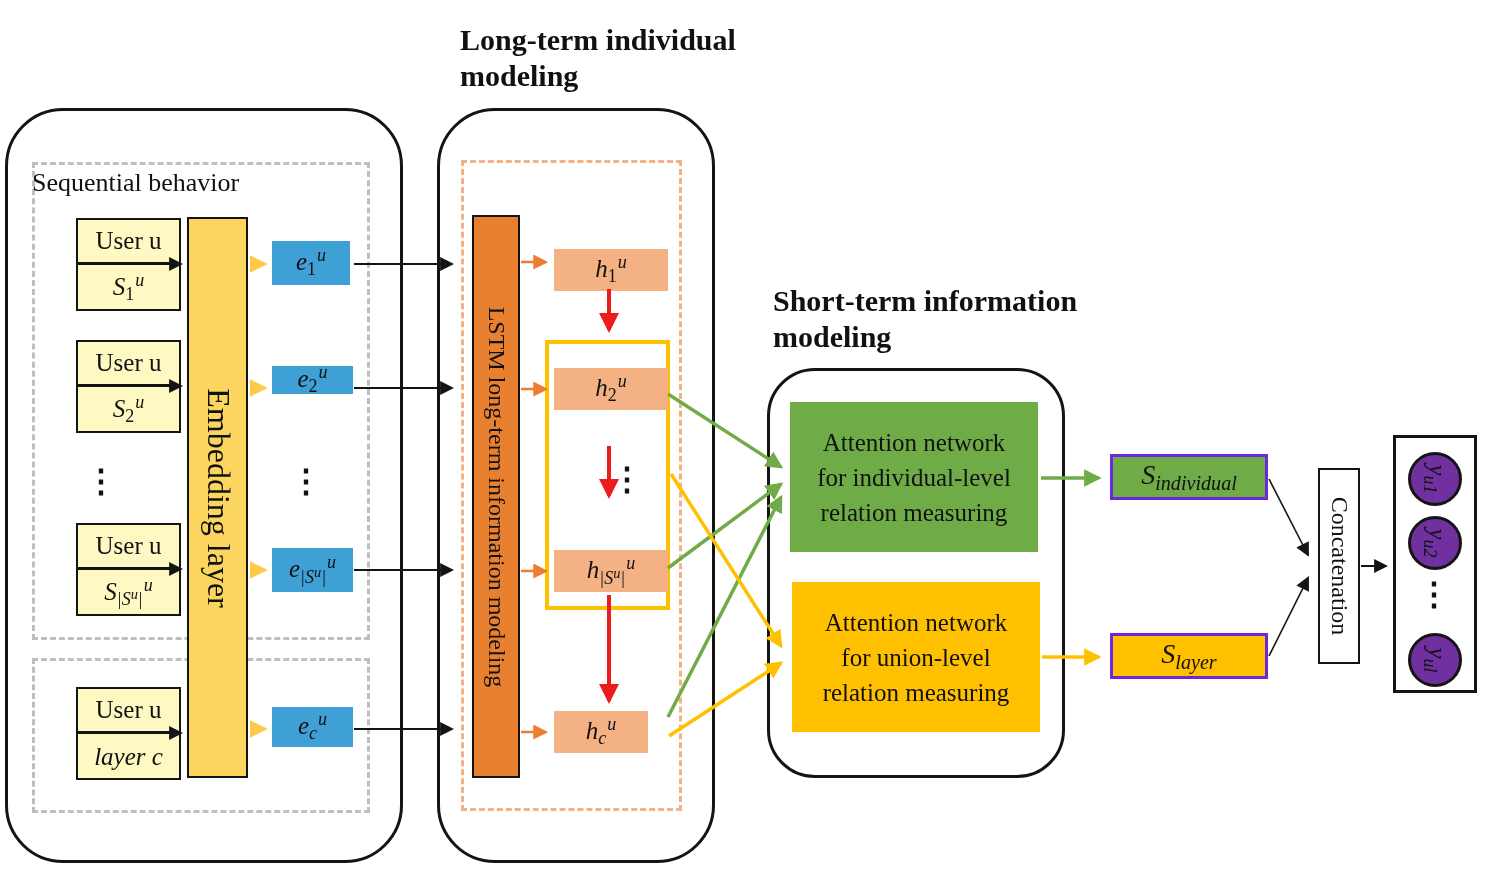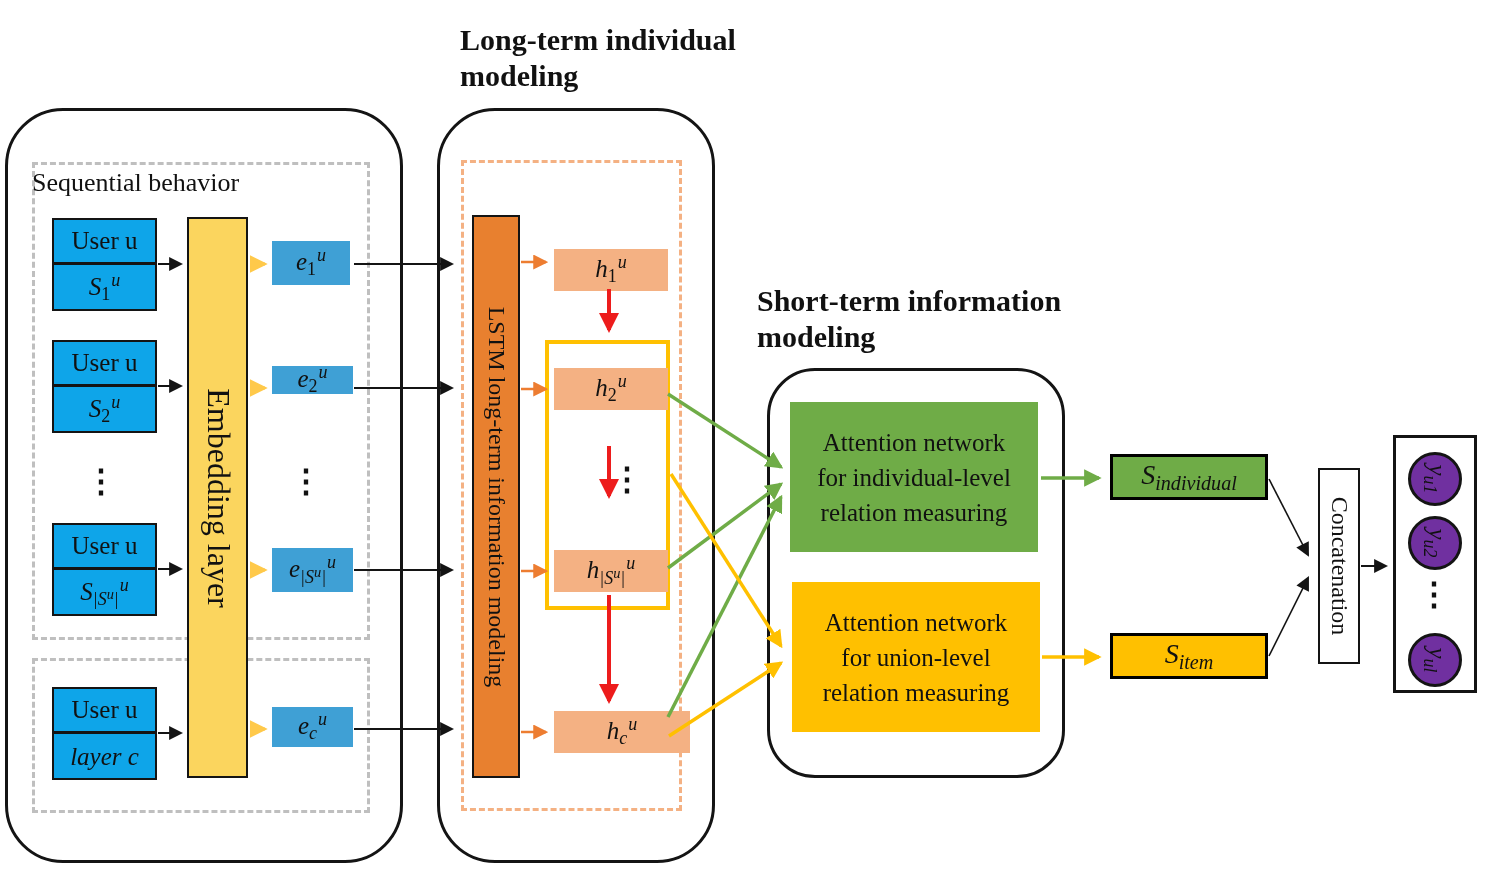--- a/index.html
+++ b/index.html
@@ -6,32 +6,32 @@
   .canvas{position:relative;width:1486px;height:880px;background:#ffffff;overflow:hidden;
           font-family:"Liberation Serif",serif;color:#111;}
   .abs{position:absolute;box-sizing:border-box;}
   .rrect{border:3px solid #141414;border-radius:58px;background:transparent;}
   .rrect.small{border-radius:48px;}
   .dashg{border:3px dashed #BFBFBF;}
   .dasho{border:3px dashed #F4B183;}
   .title{font-weight:700;font-size:30px;line-height:36px;white-space:nowrap;}
   .label{font-size:26px;}
   .center{display:flex;align-items:center;justify-content:center;text-align:center;}
-  .ubox{border:2px solid #141414;background:#0ea5e9;}
+  .ubox{border:2px solid #141414;background:#fef9c3;margin-left:24px;}
   .ubox .cell{height:45px;box-sizing:border-box;display:flex;align-items:center;justify-content:center;font-size:25px;}
   .ubox .cell.top{border-bottom:3px solid #141414;}
   .embed{background:#FBD55E;border:2px solid #141414;}
   .ebox{background:#3FA0D5;}
   .lstm{background:#E8802F;border:2px solid #141414;}
   .hbox{background:#F4B183;}
   .goldrect{border:4px solid #FFC000;background:transparent;}
   .greenbox{background:#6FAC47;}
   .yellowbox{background:#FFC000;}
   .attn{font-size:25px;line-height:35px;}
-  .sbox{border:3px solid #000000;font-size:28px;}
+  .sbox{border:3px solid #6d28d9;font-size:28px;}
   .sind{background:#6FAC47;}
   .sun{background:#FFC000;}
   .concat{background:#fff;border:2px solid #141414;}
   .outbox{background:#fff;border:3px solid #141414;}
   .circle{width:54px;height:54px;border-radius:50%;background:#7030A0;border:3px solid #141414;}
   .vtext{position:absolute;transform:translate(-50%,-50%) rotate(90deg);white-space:nowrap;}
   .math i{font-style:italic;}
   .math sub{font-size:0.72em;vertical-align:-0.28em;}
   .math sup{font-size:0.72em;vertical-align:0.5em;margin-left:1px;}
   .math sub sup{font-size:0.8em;vertical-align:0.45em;margin-left:0;}
@@ -41,21 +41,21 @@
 </style>
 </head>
 <body>
 
 <div class="canvas">
 
   <div class="abs title" style="left:460px;top:22px;">
     <div>Long-term individual</div>
     <div>modeling</div>
   </div>
-  <div class="abs title" style="left:757px;top:283px;">
+  <div class="abs title" style="left:773px;top:283px;">
     <div>Short-term information</div>
     <div>modeling</div>
   </div>
 
   <div class="abs rrect" style="left:5px;top:108px;width:398px;height:755px;"></div>
   <div class="abs rrect" style="left:437px;top:108px;width:278px;height:755px;"></div>
   <div class="abs rrect small" style="left:767px;top:368px;width:298px;height:410px;"></div>
 
   <div class="abs dashg" style="left:32px;top:162px;width:338px;height:478px;"></div>
   <div class="abs dashg" style="left:32px;top:658px;width:338px;height:155px;"></div>
@@ -109,21 +109,21 @@
 
   <div class="abs hbox center math" style="left:554px;top:241px;width:114px;height:42px;font-size:25px;margin-top:8px;">
       <span><i>h</i><sub>1</sub><sup class="it">u</sup></span>
     </div>
   <div class="abs hbox center math" style="left:554px;top:368px;width:114px;height:42px;font-size:25px;">
       <span><i>h</i><sub>2</sub><sup class="it">u</sup></span>
     </div>
   <div class="abs hbox center math" style="left:554px;top:550px;width:114px;height:42px;font-size:25px;">
       <span><i>h</i><sub><i>|S</i><sup class="it">u</sup><i>|</i></sub><sup class="it">u</sup></span>
     </div>
-  <div class="abs hbox center math" style="left:554px;top:711px;width:136px;height:42px;font-size:25px;">
+  <div class="abs hbox center math" style="left:554px;top:711px;width:94px;height:42px;font-size:25px;">
       <span><i>h</i><sub class="it">c</sub><sup class="it">u</sup></span>
     </div>
 
   <div class="abs greenbox center attn" style="left:790px;top:402px;width:248px;height:150px;">
     <div>
       <div>Attention network</div>
       <div>for individual-level</div>
       <div>relation measuring</div>
     </div>
   </div>
@@ -132,21 +132,21 @@
       <div>Attention network</div>
       <div>for union-level</div>
       <div>relation measuring</div>
     </div>
   </div>
 
   <div class="abs sbox sind center math" style="left:1110px;top:454px;width:158px;height:46px;">
       <span><i>S</i><sub class="it">individual</sub></span>
     </div>
   <div class="abs sbox sun center math" style="left:1110px;top:633px;width:158px;height:46px;">
-      <span><i>S</i><sub class="it">item</sub></span>
+      <span><i>S</i><sub class="it">layer</sub></span>
     </div>
 
   <div class="abs concat" style="left:1318px;top:468px;width:42px;height:196px;"></div>
   <div class="vtext" style="left:1339px;top:566px;font-size:24px;">Concatenation</div>
 
   <div class="abs outbox" style="left:1393px;top:435px;width:84px;height:258px;"></div>
   <div class="abs circle" style="left:1408px;top:452px;"></div>
   <div class="vtext math" style="left:1435px;top:479px;font-size:25px;"><span><i>y</i><sub class="it">u1</sub></span></div>
   <div class="abs circle" style="left:1408px;top:516px;"></div>
   <div class="vtext math" style="left:1435px;top:543px;font-size:25px;"><span><i>y</i><sub class="it">u2</sub></span></div>

